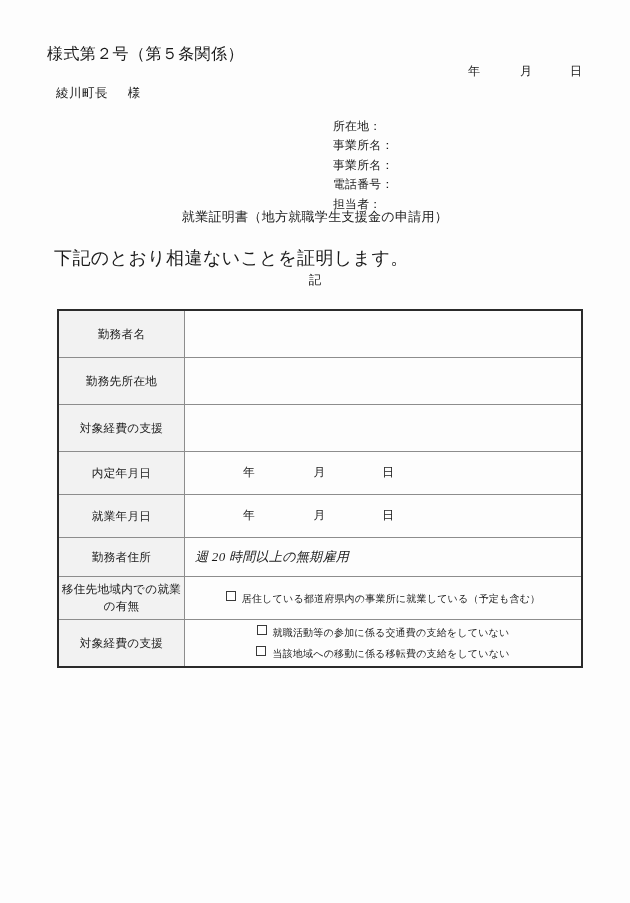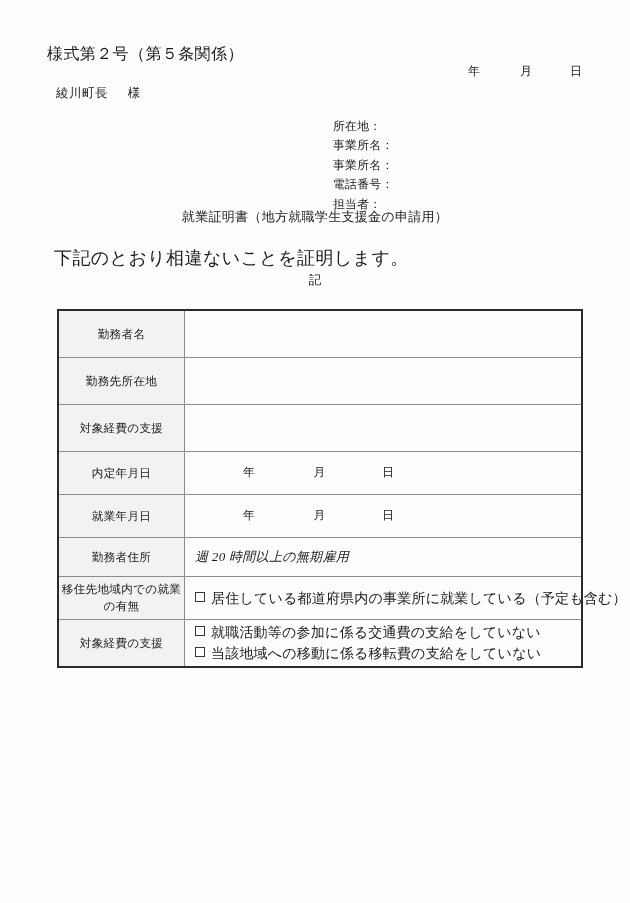--- a/index.html
+++ b/index.html
@@ -137,23 +137,24 @@
     padding-left: 48px;
     font-size: 11.8px;
   }
   .date-fields .sp1 { display: inline-block; width: 52px; }
   .date-fields .sp2 { display: inline-block; width: 50px; }
 
   .emp-text { white-space: nowrap; font-size: 13px; font-style: italic; }
 
   .check-line {
     white-space: nowrap;
-    font-size: 14px;
+    font-size: 10px;
     line-height: 17px;
     letter-spacing: 0.2px;
+    text-align: center;
   }
   .check-line + .check-line { margin-top: 4px; }
   .cbox {
     display: inline-block;
     width: 8px;
     height: 8px;
     border: 1px solid #3a3a3a;
     margin-right: 6px;
     vertical-align: 1px;
     background: #ffffff;

